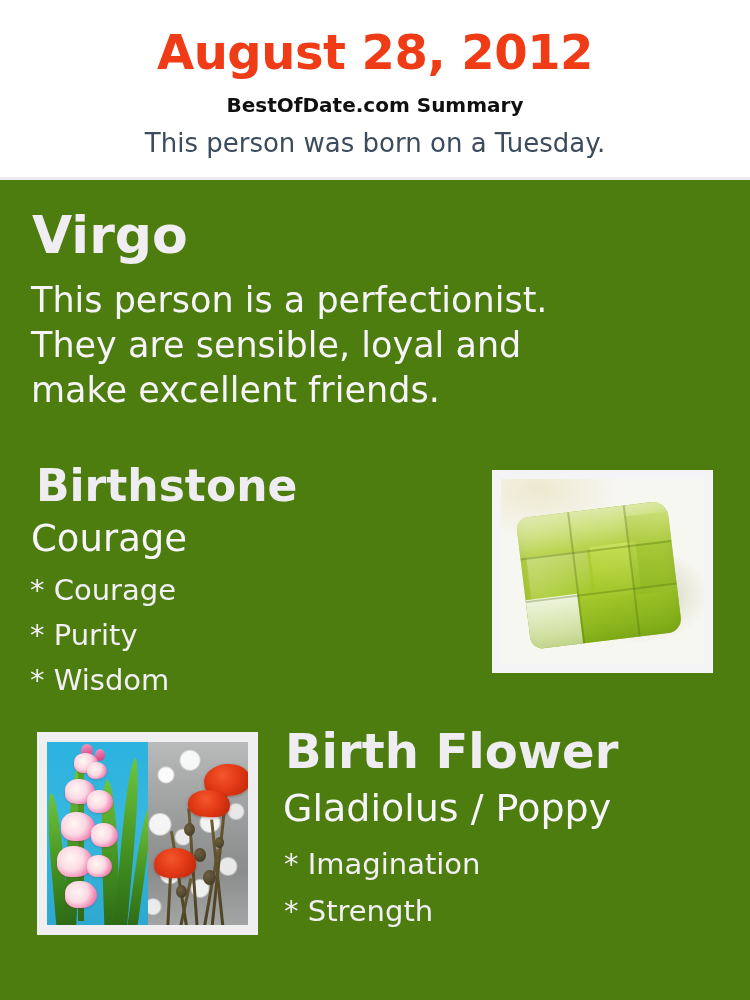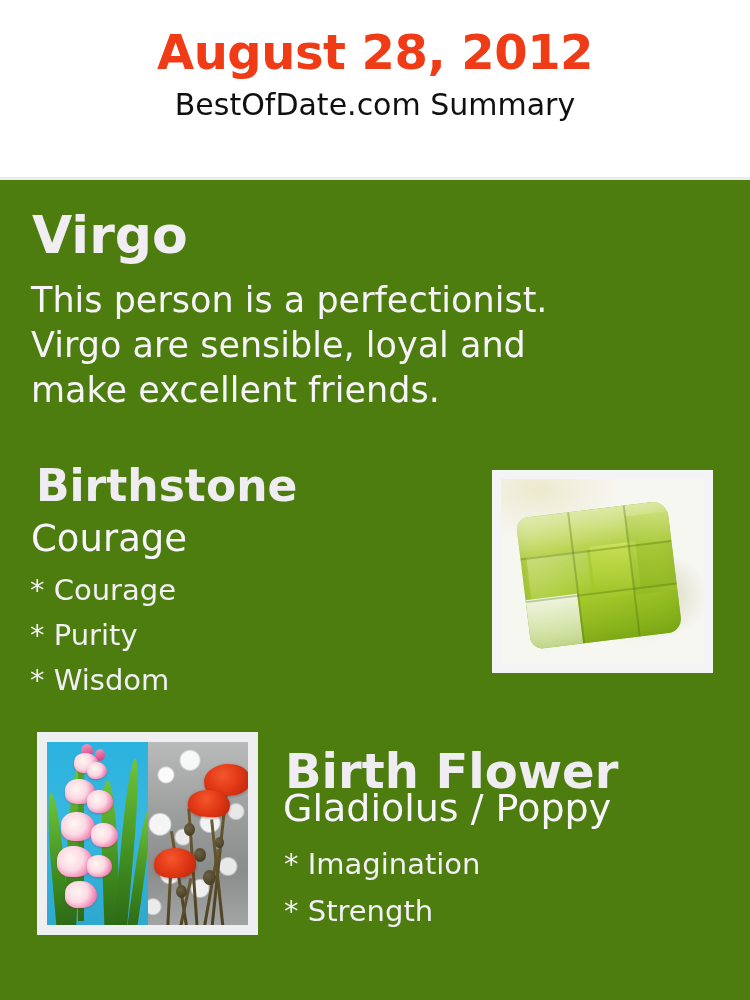--- a/index.html
+++ b/index.html
@@ -37,22 +37,22 @@
     font-weight: bold;
     color: #F03C16;
     letter-spacing: -0.5px;
     line-height: 58px;
     white-space: nowrap;
   }
   .site-summary {
     position: absolute;
     left: 0; top: 87px;
     width: 750px;
-    font-size: 30px;
-    font-weight: normal;
+    font-size: 20px;
+    font-weight: bold;
     color: #101010;
     line-height: 36px;
     white-space: nowrap;
   }
   .born-line {
     position: absolute;
     left: 0; top: 127px;
     width: 750px;
     font-size: 26px;
     font-weight: normal;
@@ -191,21 +191,20 @@
 
   
   .flower-heading {
     position: absolute;
     left: 285px; top: 543px;
     font-size: 48px;
     font-weight: bold;
     color: #EFEDF1;
     line-height: 56px;
     white-space: nowrap;
-    margin-top: 20px;
   }
   .flower-name {
     position: absolute;
     left: 283px; top: 605px;
     font-size: 38px;
     font-weight: normal;
     color: #F7F5F9;
     line-height: 46px;
     white-space: nowrap;
   }
@@ -340,30 +339,31 @@
   .poppy-pane .d5 { left: 67%; top: 52%; width: 9px; height: 11px; }
 </style>
 </head>
 <body>
 
 <div class="page">
 
   <div class="header">
     <div class="date-title">August 28, 2012</div>
     <div class="site-summary">BestOfDate.com Summary</div>
+    <div class="born-line">This person was born on a Tuesday.</div>
   </div>
 
   <div class="divider"></div>
 
   <div class="body-panel">
 
     <div class="zodiac-sign">Virgo</div>
     <div class="zodiac-desc">
       <div>This person is a perfectionist.</div>
-      <div>Virgo are sensible, loyal and</div>
+      <div>They are sensible, loyal and</div>
       <div>make excellent friends.</div>
     </div>
 
     <div class="stone-heading">Birthstone</div>
     <div class="stone-name">Courage</div>
     <div class="stone-traits">
       <div>* Courage</div>
       <div>* Purity</div>
       <div>* Wisdom</div>
     </div>

